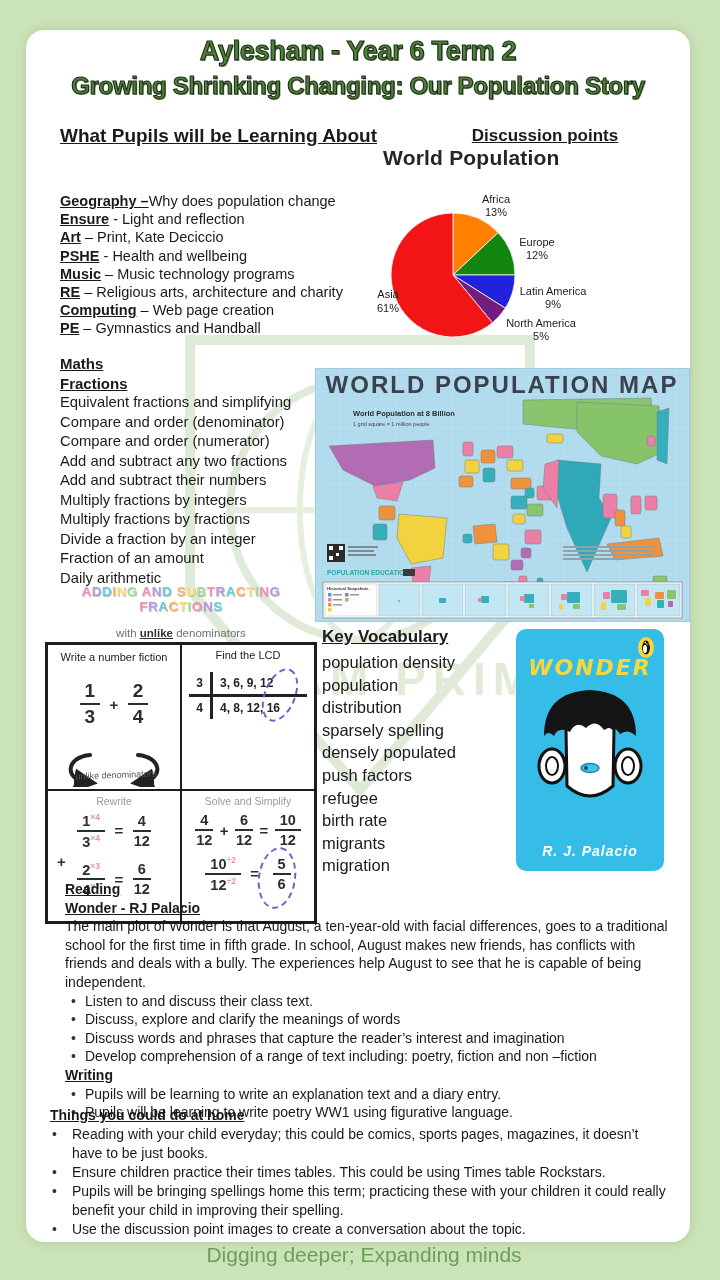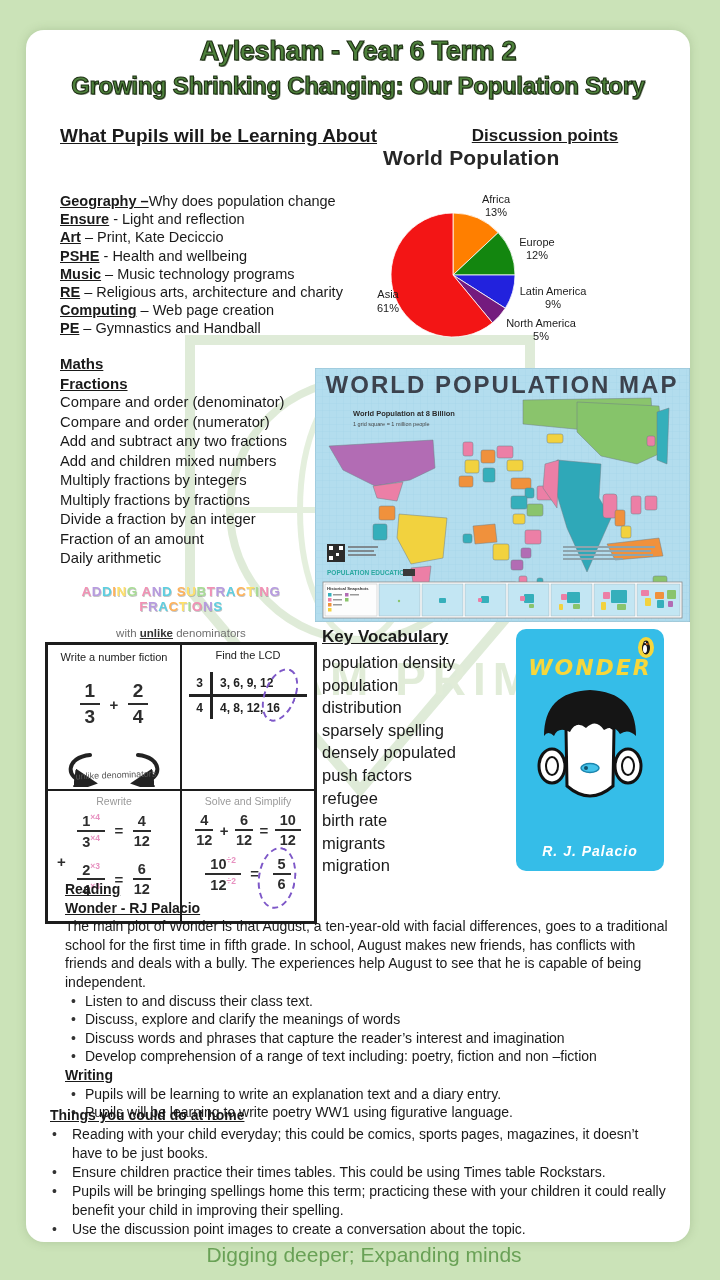--- a/index.html
+++ b/index.html
@@ -150,24 +150,25 @@
       <text x="168" y="139" text-anchor="middle" font-size="11" fill="#1c1c1c">North America</text>
       <text x="168" y="152" text-anchor="middle" font-size="11" fill="#1c1c1c">5%</text>
       <text x="15" y="110" text-anchor="middle" font-size="11" fill="#1c1c1c">Asia</text>
       <text x="15" y="124" text-anchor="middle" font-size="11" fill="#1c1c1c">61%</text>
     </svg>
   </div>
 
   <div class="maths">
     <div class="mh hu">Maths</div>
     <div class="mh hu">Fractions</div>
+    <div>Equivalent fractions and simplifying</div>
     <div>Compare and order (denominator)</div>
     <div>Compare and order (numerator)</div>
     <div>Add and subtract any two fractions</div>
-    <div>Add and children mixed numbers</div>
+    <div>Add and subtract their numbers</div>
     <div>Multiply fractions by integers</div>
     <div>Multiply fractions by fractions</div>
     <div>Divide a fraction by an integer</div>
     <div>Fraction of an amount</div>
     <div>Daily arithmetic</div>
   </div>
 
   <div class="map-wrap">
     <svg width="375" height="254" viewBox="0 0 375 254">
       <defs>

